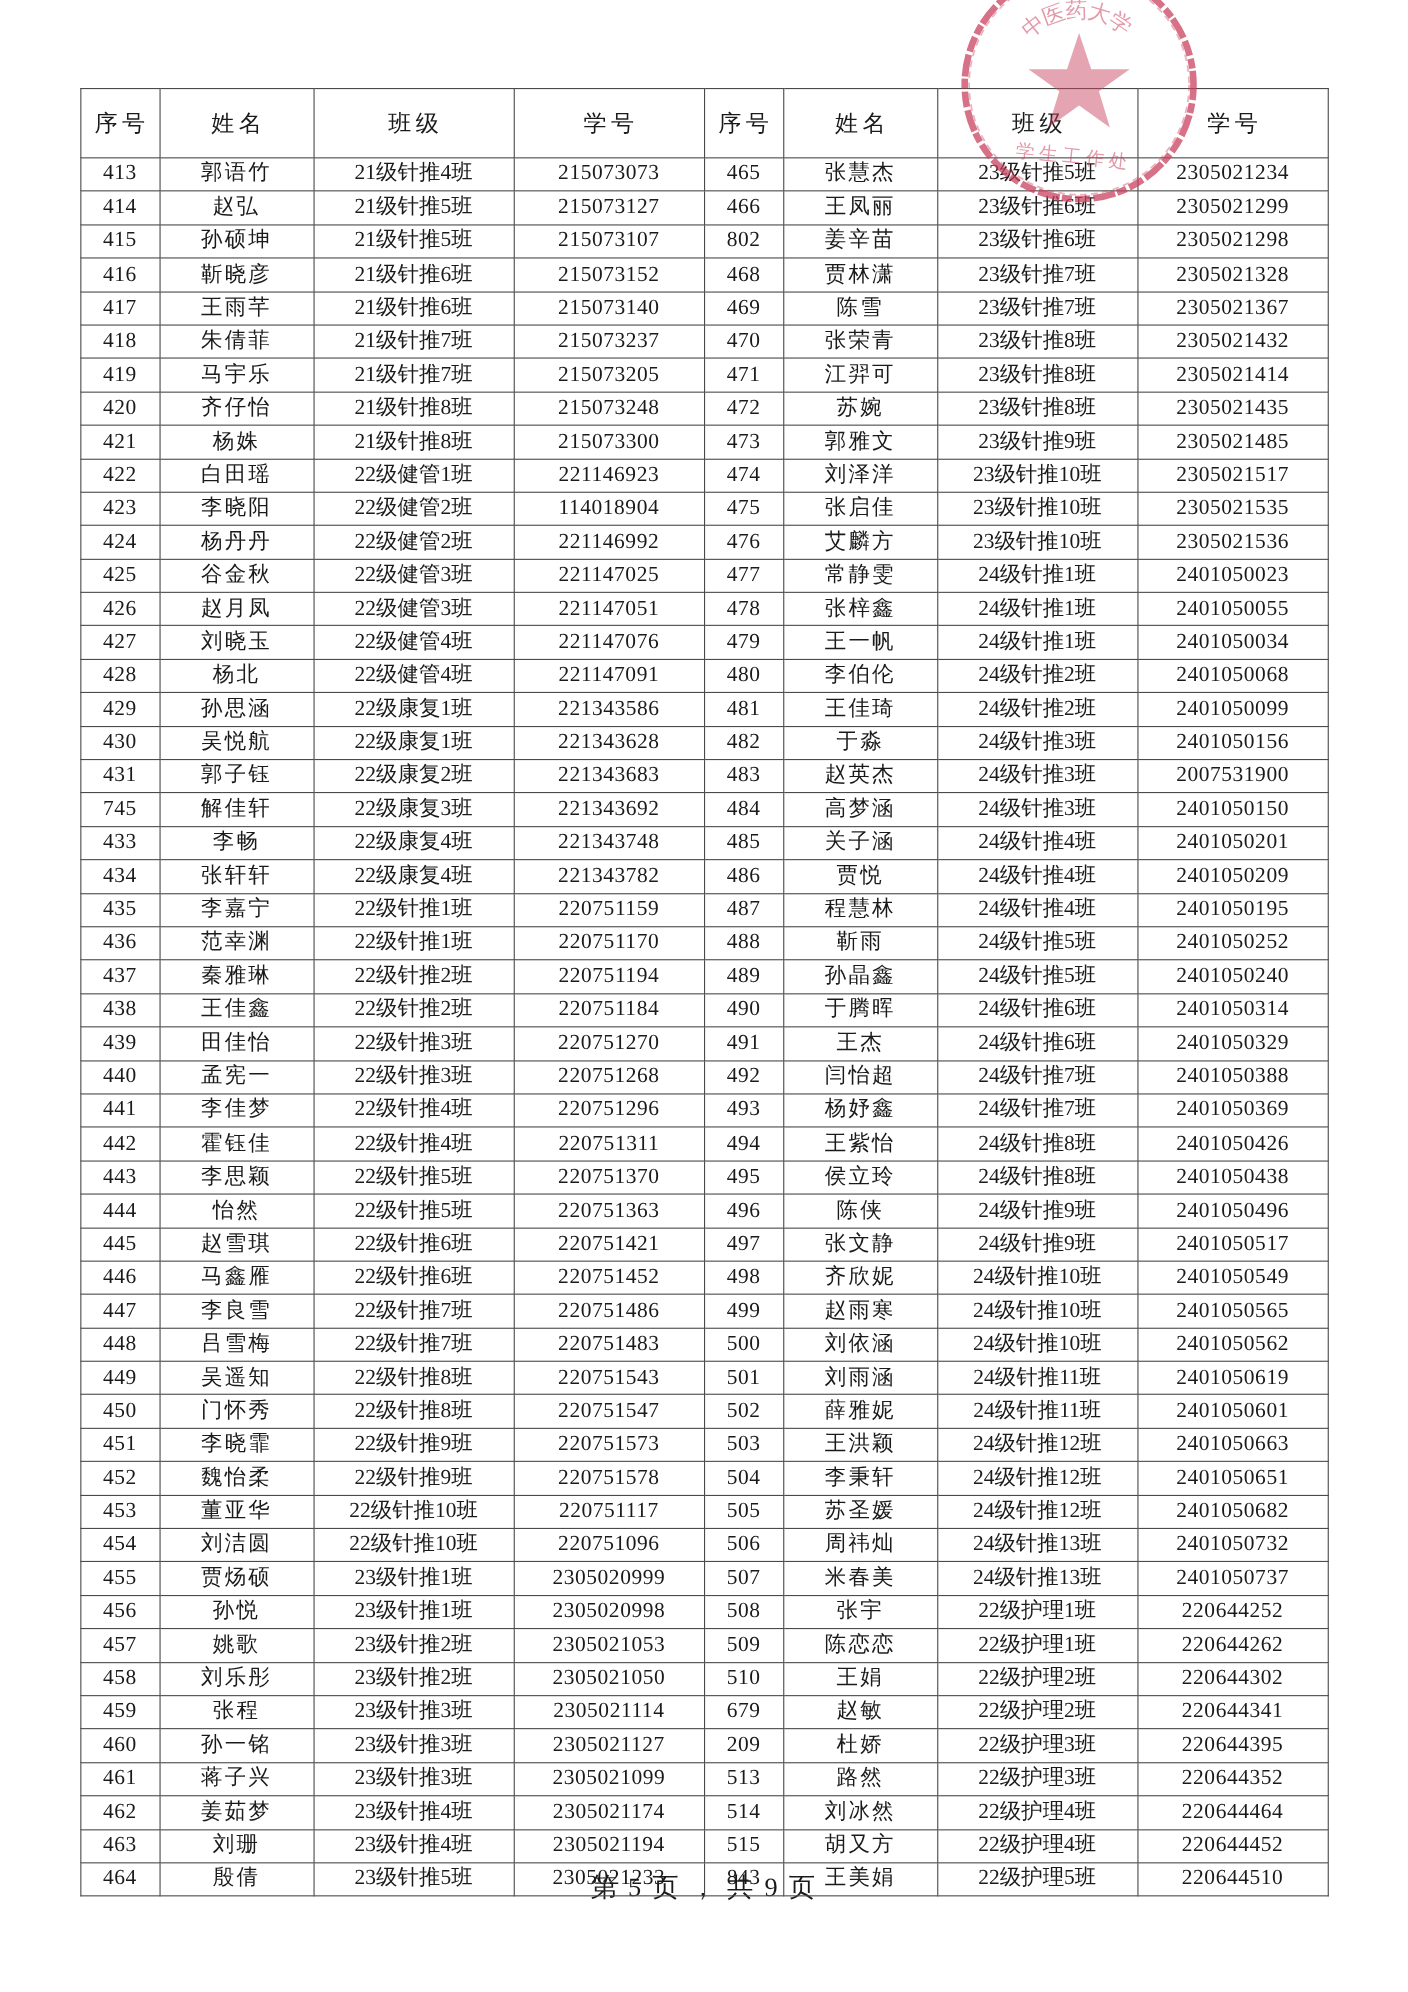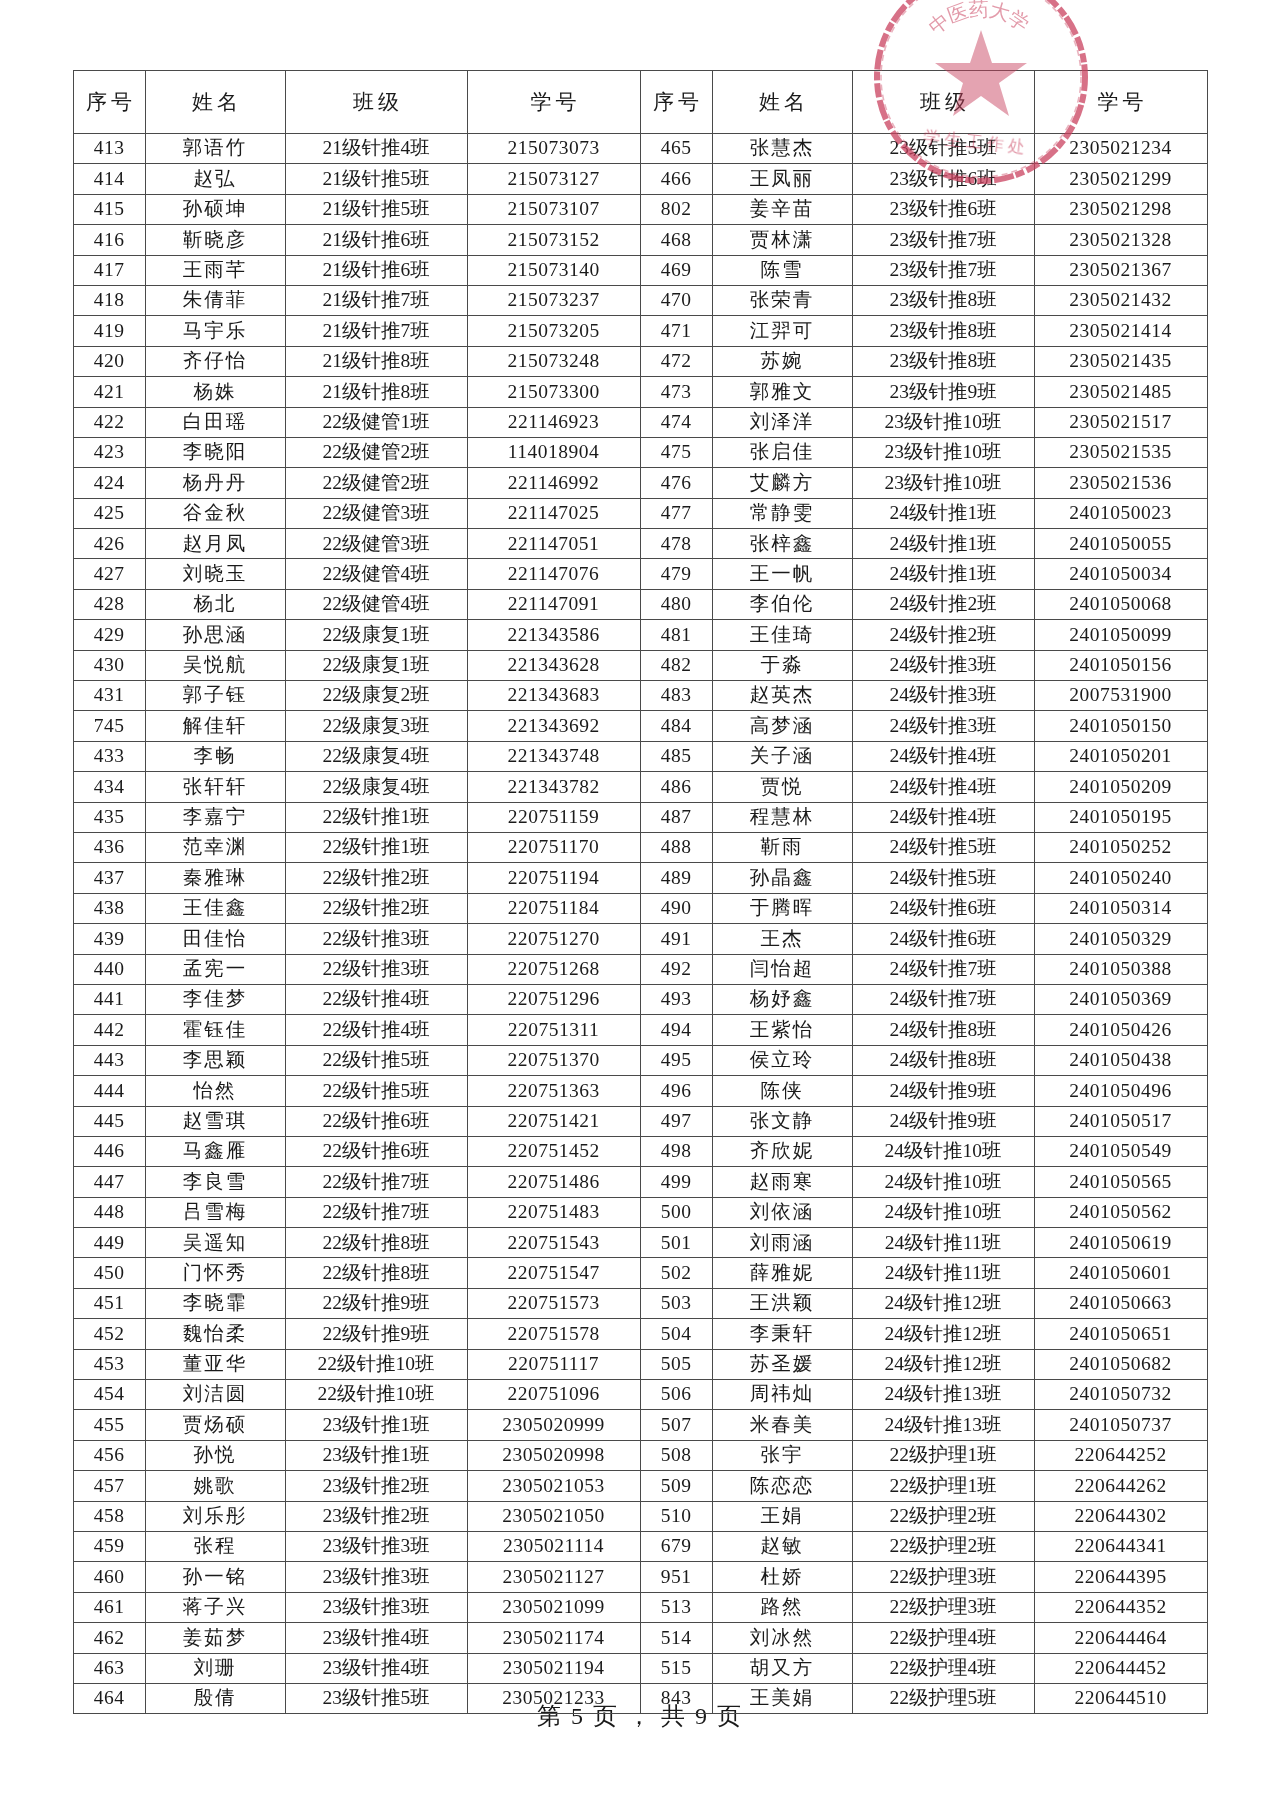--- a/index.html
+++ b/index.html
@@ -18,21 +18,21 @@
   .page {
     position: relative;
     width: 1280px;
     height: 1811px;
     box-sizing: border-box;
     padding: 68px 48px 0 48px;
   }
   table.roster {
     border-collapse: collapse;
     width: 1134px;
-    margin: 2px auto;
+    margin: 12px auto;
     table-layout: fixed;
     position: relative;
     z-index: 2;
   }
   table.roster th,
   table.roster td {
     border: 1px solid #4a4a4a;
     text-align: center;
     vertical-align: middle;
     font-size: 19.5px;
@@ -602,21 +602,21 @@
           <td class="idx-cell">679</td>
           <td class="name-cell">赵敏</td>
           <td class="class-cell">22级护理2班</td>
           <td class="sid-cell">220644341</td>
         </tr>
         <tr>
           <td class="idx-cell">460</td>
           <td class="name-cell">孙一铭</td>
           <td class="class-cell">23级针推3班</td>
           <td class="sid-cell">2305021127</td>
-          <td class="idx-cell">951</td>
+          <td class="idx-cell">209</td>
           <td class="name-cell">杜娇</td>
           <td class="class-cell">22级护理3班</td>
           <td class="sid-cell">220644395</td>
         </tr>
         <tr>
           <td class="idx-cell">461</td>
           <td class="name-cell">蒋子兴</td>
           <td class="class-cell">23级针推3班</td>
           <td class="sid-cell">2305021099</td>
           <td class="idx-cell">513</td>

